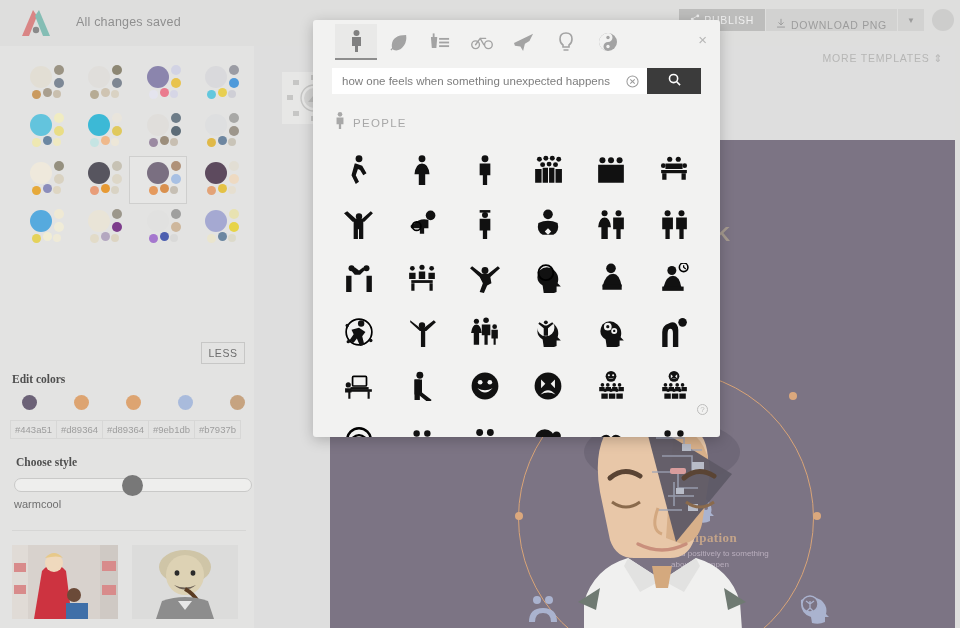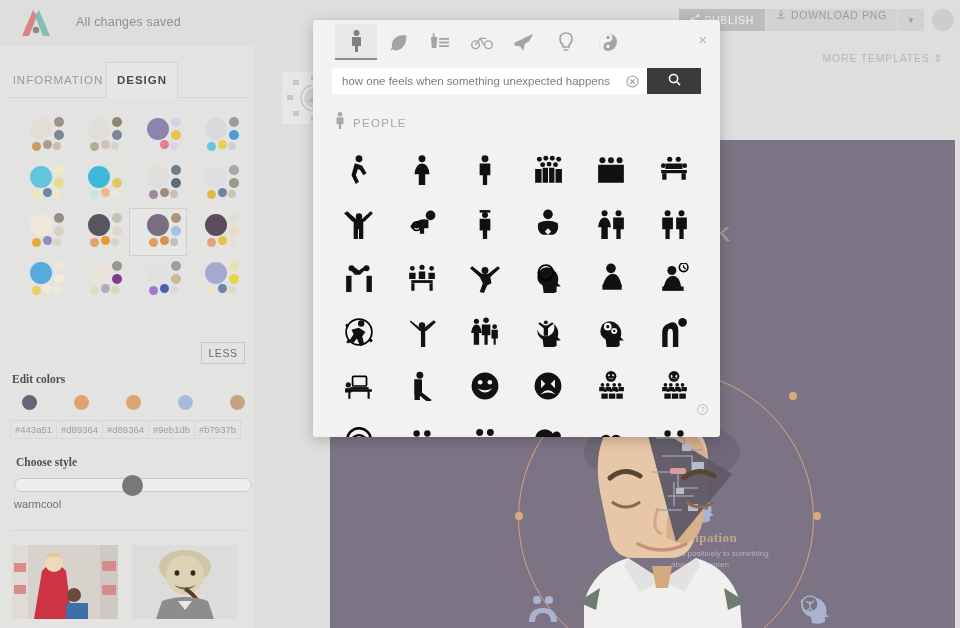--- a/index.html
+++ b/index.html
@@ -24,21 +24,21 @@
   .tb-actions { position: absolute; right: 0px; top: 9px; display: flex; align-items: center; }
   .btn-publish {
     height: 22px; background: #bdbdbc; color: #efefef;
     font-size: 10.5px; letter-spacing: .7px;
     display: flex; align-items: center; gap: 4px;
     padding: 0 11px; border: 0;
   }
   .btn-download {
     height: 22px; background: #d2d2d1; color: #9c9c9c;
     font-size: 10.5px; letter-spacing: .7px;
-    display: flex; align-items: flex-start; gap: 5px;
+    display: flex; align-items: flex-end; gap: 5px;
     padding: 0 10px; border: 0; margin-left: 1px;
   }
   .btn-caret {
     height: 22px; width: 26px; background: #d2d2d1; color: #9c9c9c;
     display: flex; align-items: center; justify-content: center;
     font-size: 8px; margin-left: 1px; border: 0;
   }
   .tb-user {
     width: 22px; height: 22px; border-radius: 50%;
     background: #cdcdcc; margin-left: 8px; margin-right: 6px;
@@ -278,24 +278,20 @@
         <span>DOWNLOAD PNG</span>
       </button>
       <button class="btn-caret">
         <span>▼</span>
       </button>
       <div class="tb-user"></div>
     </div>
   </div>
 
   <div class="leftpanel">
-    <div class="tabs">
-      <div class="tab information">INFORMATION</div>
-      <div class="tab design">DESIGN</div>
-    </div>
 
     <div class="palette-grid">
         <div class="palette">
           <i class="p-big" style="background: rgb(226, 222, 212);"></i>
           <i class="p-m1" style="background: rgb(155, 148, 132);"></i>
           <i class="p-m2" style="background: rgb(125, 136, 150);"></i>
           <i class="p-s1" style="background: rgb(169, 159, 143);"></i>
           <i class="p-s2" style="background: rgb(202, 154, 95);"></i>
           <i class="p-s3" style="background: rgb(201, 191, 174);"></i>
         </div>

